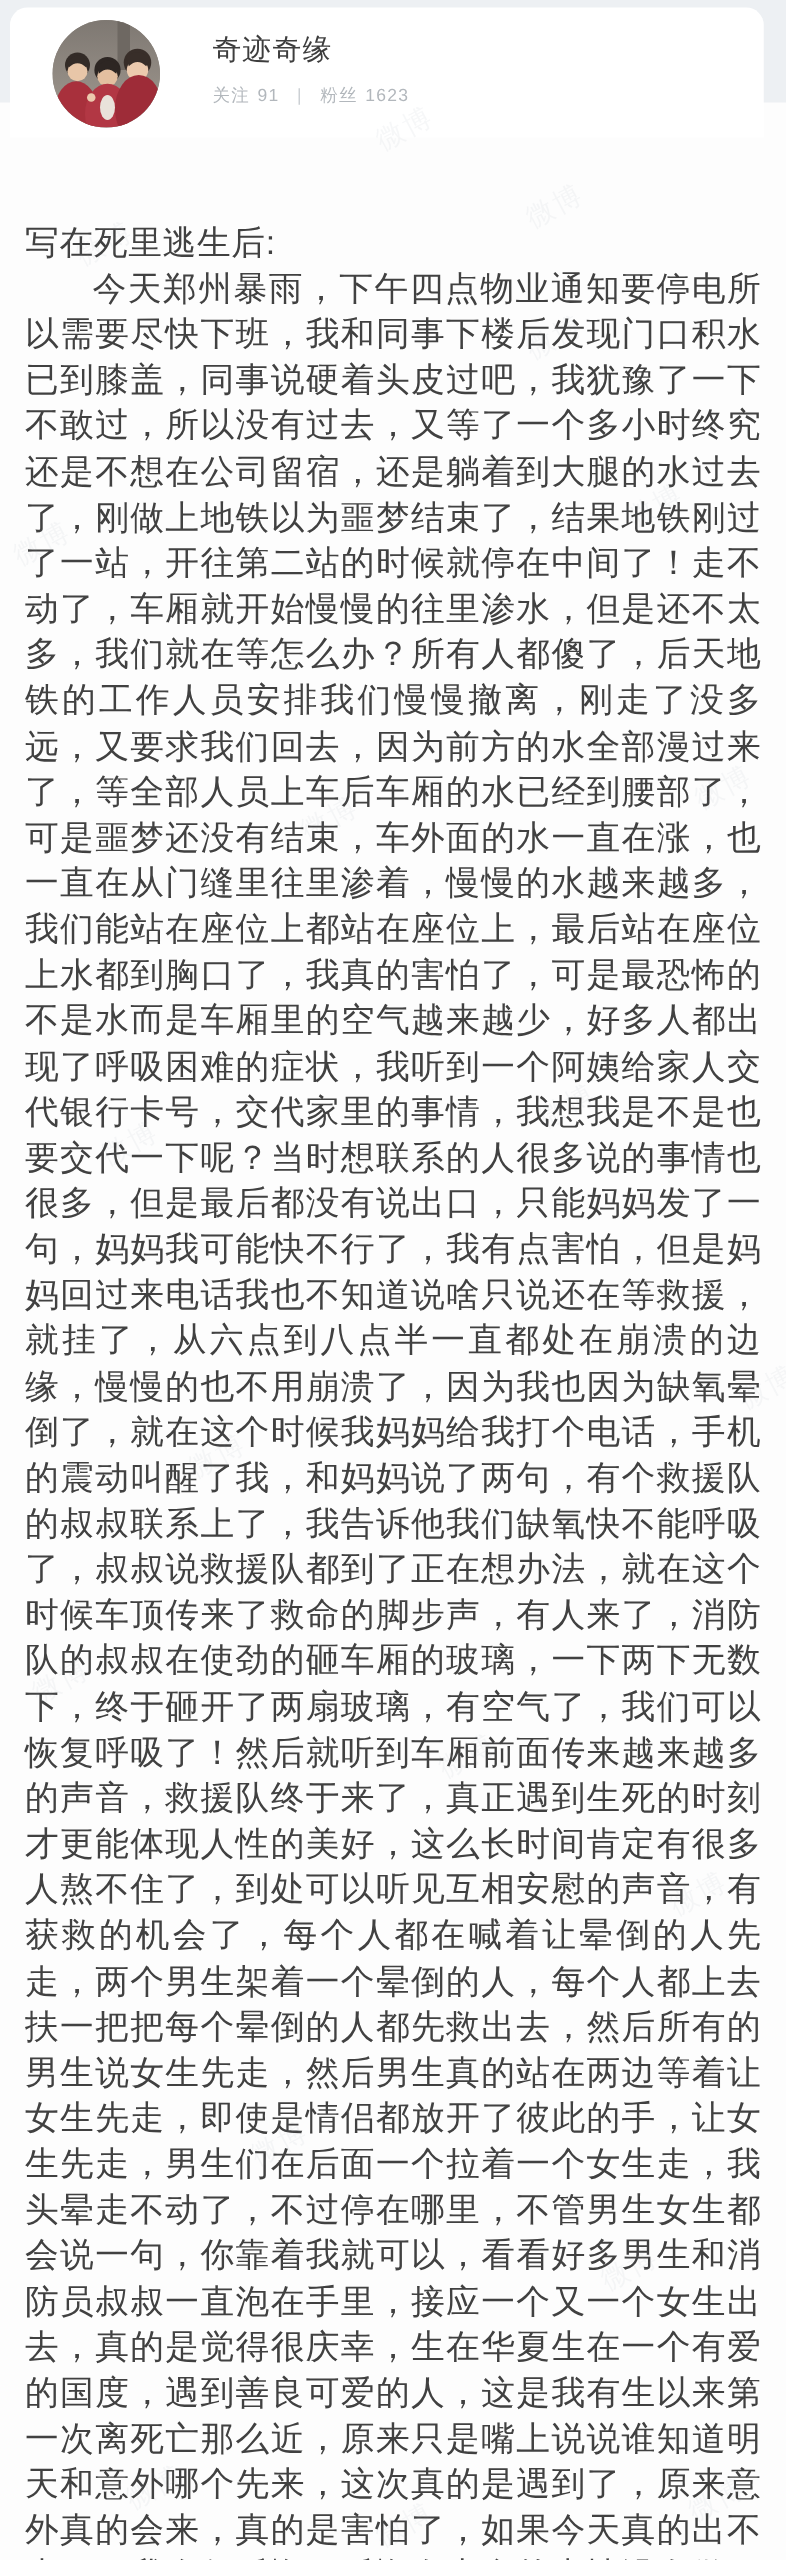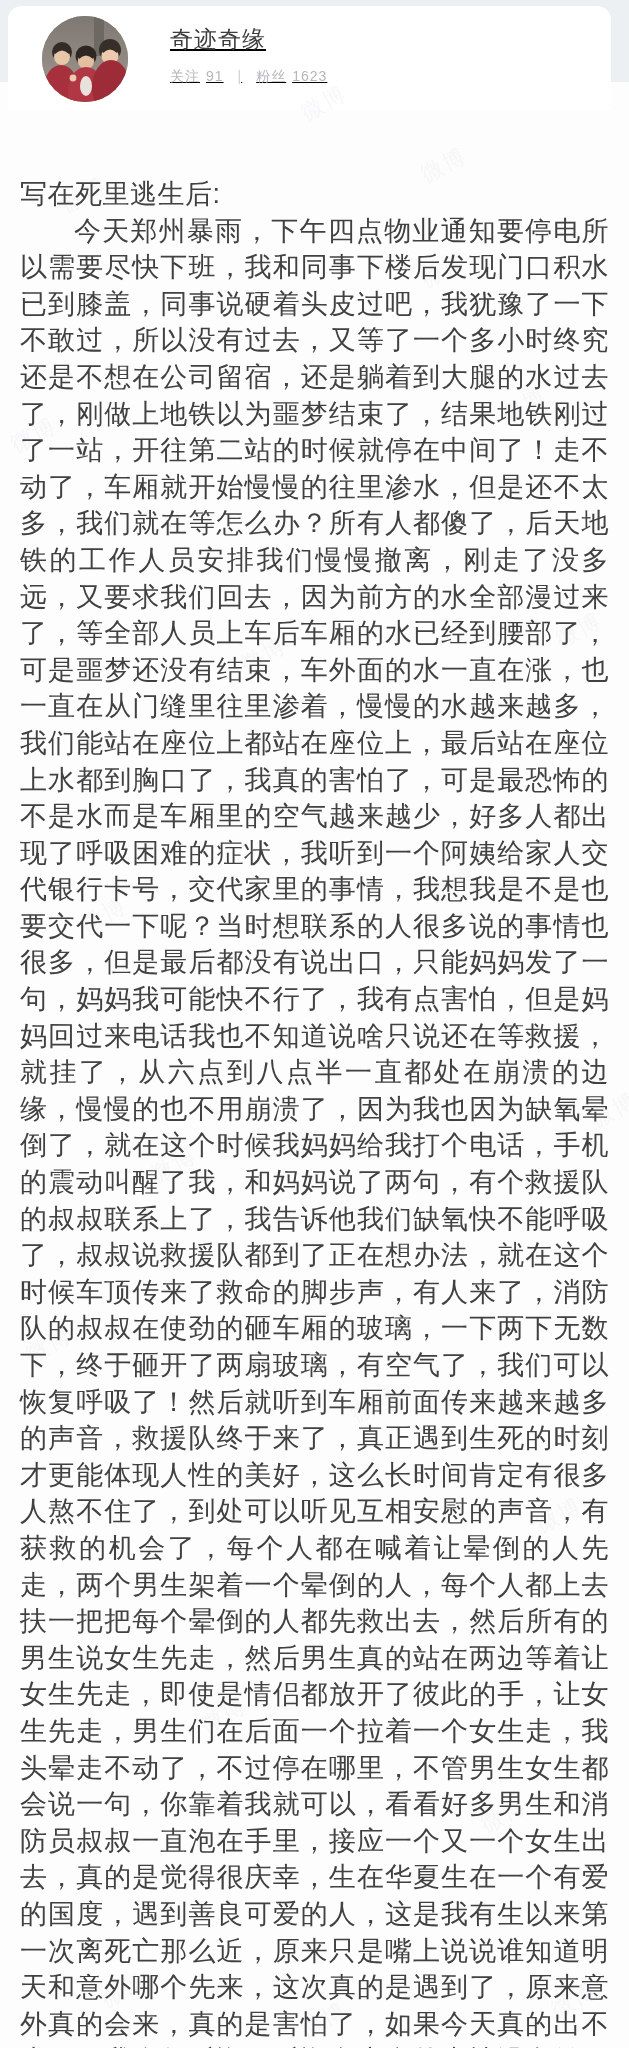--- a/index.html
+++ b/index.html
@@ -11,21 +11,21 @@
     -webkit-font-smoothing:antialiased;
   }
   .top-band {
     position:absolute; top:0; left:0; width:629px; height:82px;
     background:#edf0f3;
   }
   .profile-card {
     position:absolute; top:6px; left:8px; width:603px; height:104px;
     background:#ffffff; border-radius:14px 14px 0 0;
     display:flex; align-items:flex-start;
-    box-sizing:border-box; padding:10px 0 0 34px;text-decoration:underline;
+    box-sizing:border-box; padding:10px 0 0 34px;
   }
   .avatar {
     width:86px; height:86px; border-radius:50%; overflow:hidden;
     flex:0 0 auto; background:#8a827a;
   }
   .avatar svg { display:block; }
   .profile-info { margin-left:42px; padding-top:10px; }
   .username {
     font-size:23px; color:#3d3d3d; font-weight:500;
     letter-spacing:1px; line-height:1.2;

